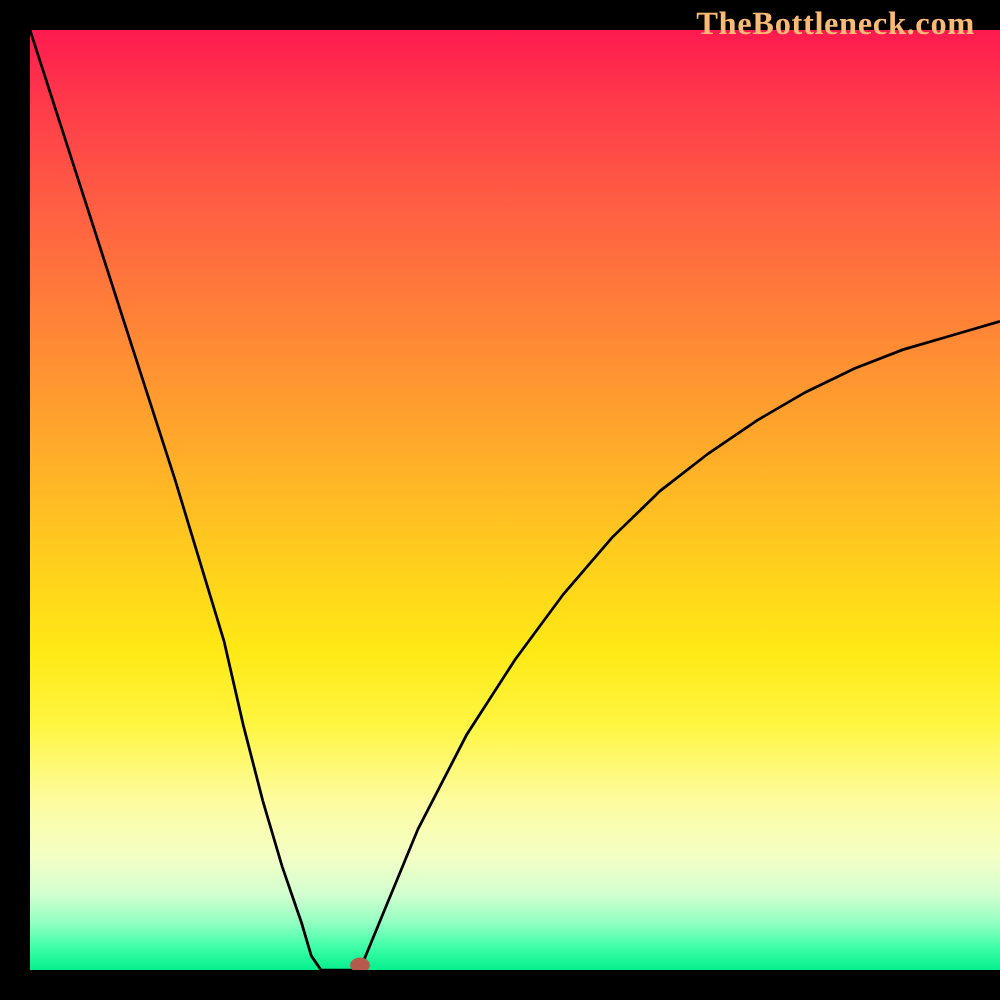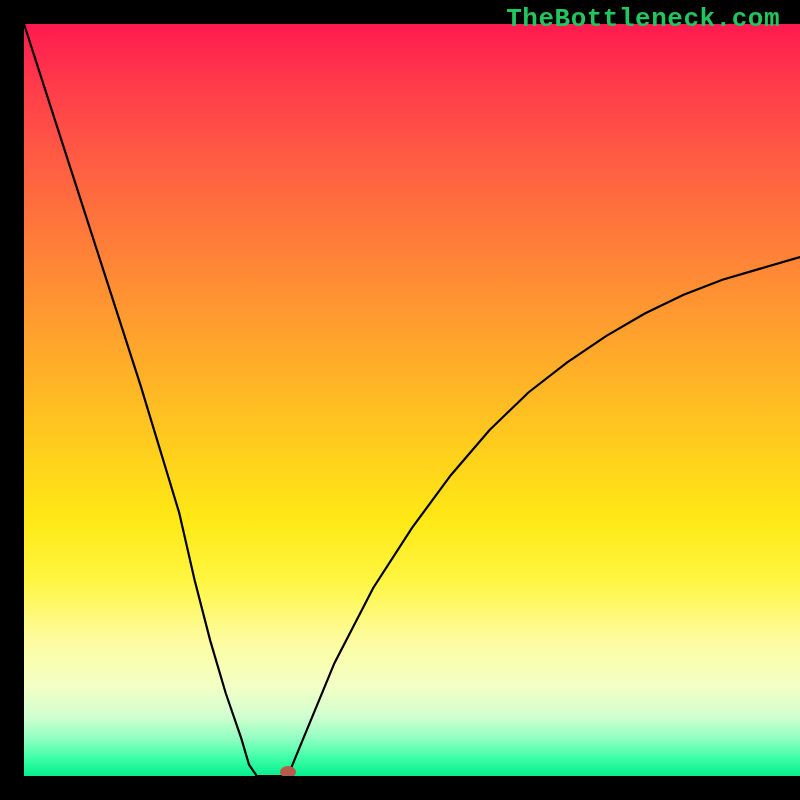--- a/index.html
+++ b/index.html
@@ -12,24 +12,24 @@
   .frame {
     width: 800px;
     height: 800px;
     background: #000;
     position: relative;
   }
   .watermark {
     position: absolute;
     top: 4px;
     right: 20px;
-    font-family: Liberation Mono, monospace;
+    font-family: Liberation Serif, serif;
     font-size: 26px;
     font-weight: 600;
-    color: #22c55e;
+    color: #fdba74;
     letter-spacing: 0.5px;
     z-index: 30;
   }
   .plot {
     position: absolute;
     left: 24px;
     right: 0;
     top: 24px;
     bottom: 24px;
     overflow: hidden;

